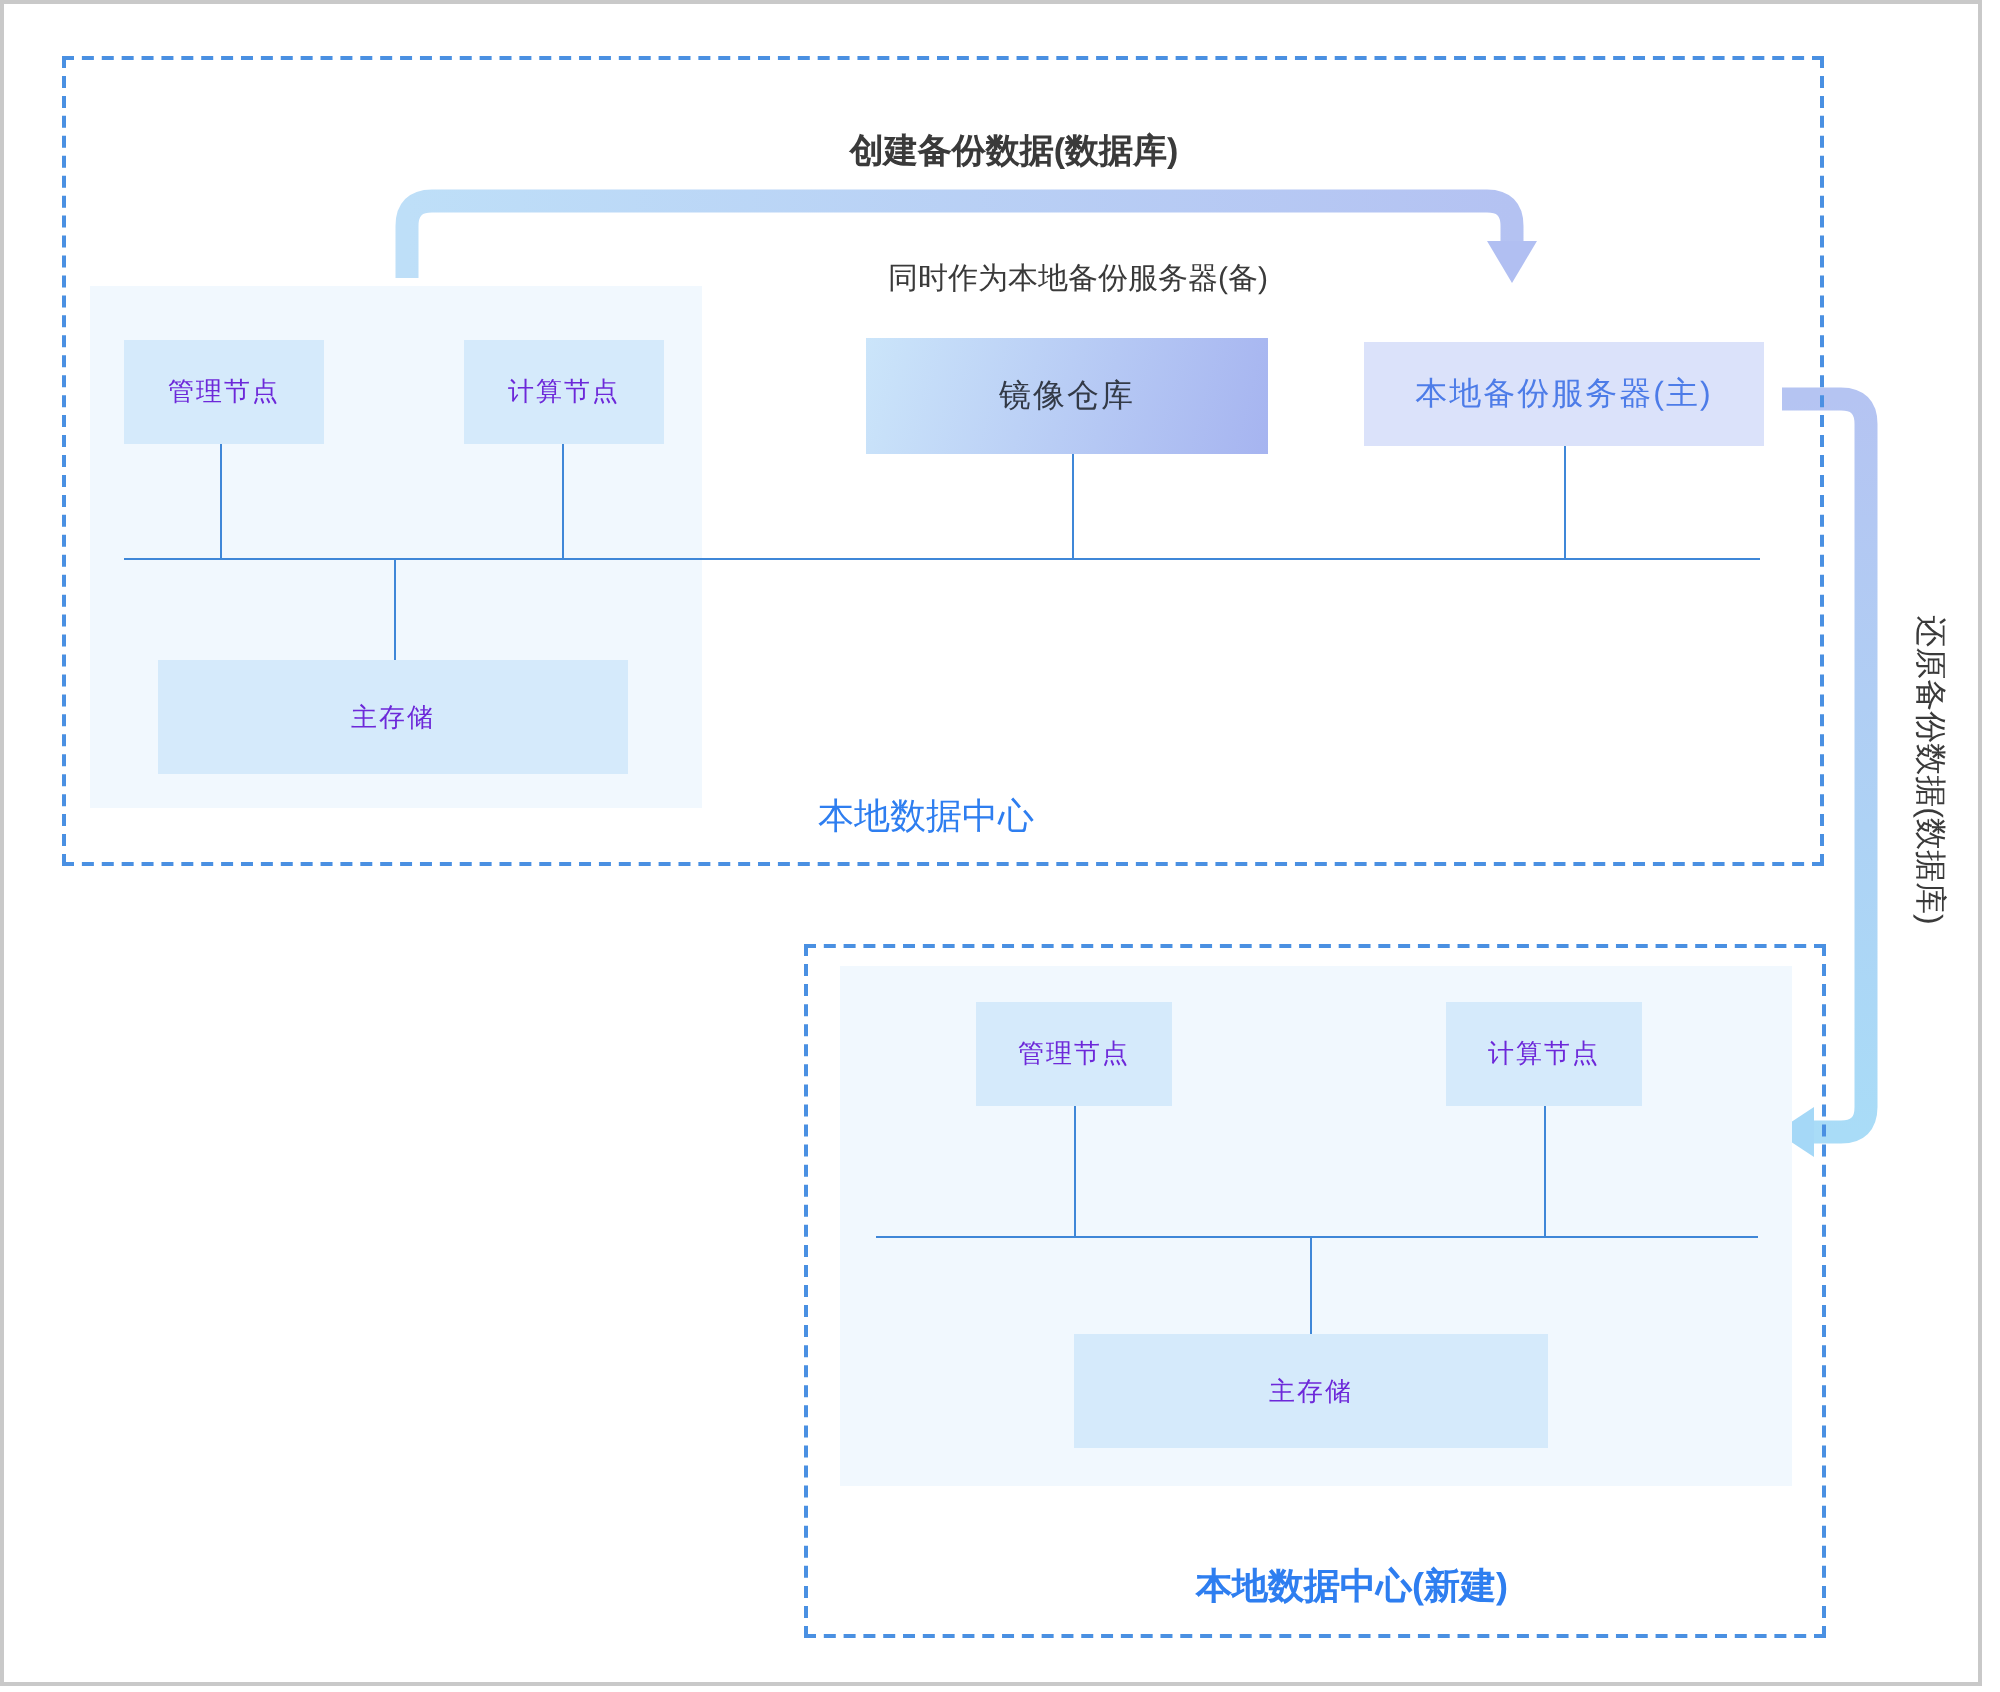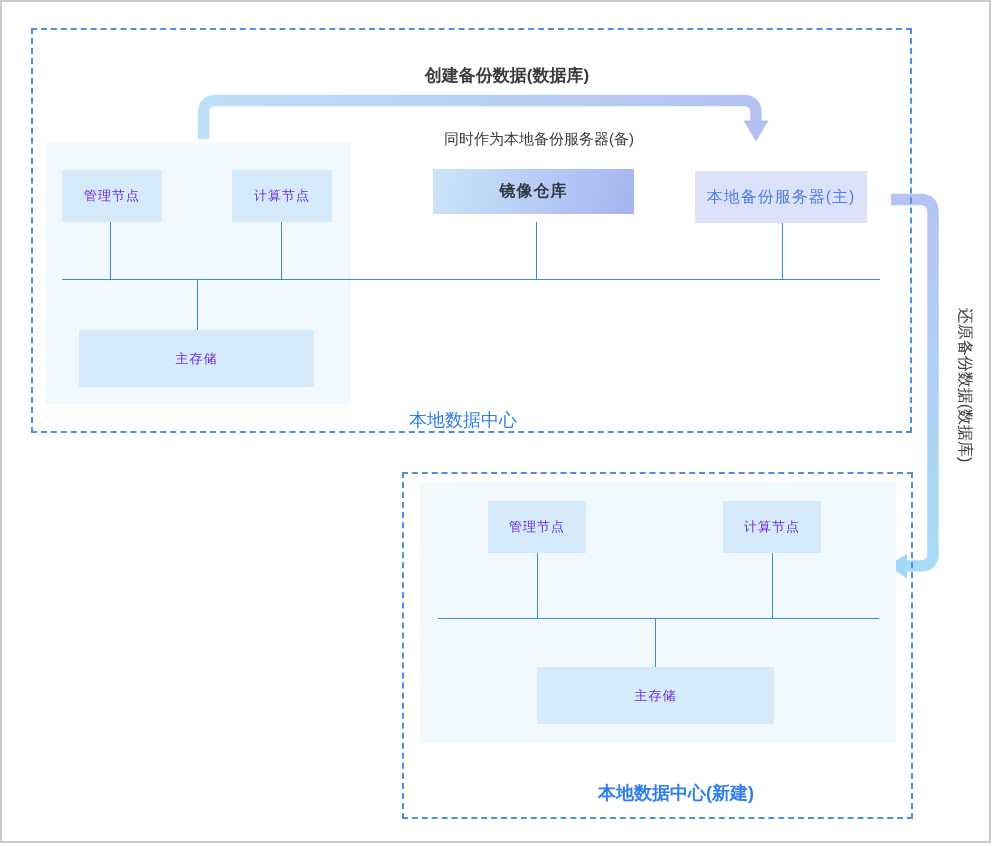--- a/index.html
+++ b/index.html
@@ -8,43 +8,43 @@
   .outer-frame{position:absolute;left:0;top:0;width:991px;height:843px;border:2px solid #c9c9c9;box-sizing:border-box;background:#ffffff;}
   .dc-box{position:absolute;border:2px dashed #4a90e2;box-sizing:border-box;}
   .dc-box.top{left:31px;top:28px;width:881px;height:405px;}
   .dc-box.bottom{left:402px;top:472px;width:511px;height:347px;}
   .panel{position:absolute;background:#f1f8fe;}
   .panel.top{left:45px;top:143px;width:306px;height:261px;}
   .panel.bottom{left:420px;top:483px;width:476px;height:260px;}
   .node{position:absolute;background:#d5eafb;color:#6d28d9;font-size:13px;display:flex;align-items:center;justify-content:center;letter-spacing:1px;}
   .node.mgmt1{left:62px;top:170px;width:100px;height:52px;}
   .node.comp1{left:232px;top:170px;width:100px;height:52px;}
-  .node.mirror{left:433px;top:169px;width:201px;height:45px;background:linear-gradient(105deg,#cbe5fa 0%,#a6b4f0 100%);color:#333a47;font-weight:700;font-size:16px;}
-  .node.backup{left:682px;top:171px;width:172px;height:52px;background:#dbe2fa;color:#4d7ce8;font-size:16px;margin-left:13px;}
+  .node.mirror{left:433px;top:169px;width:201px;height:58px;background:linear-gradient(105deg,#cbe5fa 0%,#a6b4f0 100%);color:#333a47;font-weight:400;font-size:16px;}
+  .node.backup{left:682px;top:171px;width:200px;height:52px;background:#dbe2fa;color:#4d7ce8;font-size:16px;}
   .node.storage1{left:79px;top:330px;width:235px;height:57px;}
   .node.mgmt2{left:488px;top:501px;width:98px;height:52px;}
   .node.comp2{left:723px;top:501px;width:98px;height:52px;}
   .node.storage2{left:537px;top:667px;width:237px;height:57px;}
   .line{position:absolute;background:#3f87d8;}
   .vline{width:1px;}
   .hline{height:1px;}
   .v1{left:110px;top:222px;height:57px;}
   .v2{left:281px;top:222px;height:57px;}
   .v3{left:536px;top:222px;height:57px;}
   .v4{left:782px;top:223px;height:56px;}
   .bus1{left:62px;top:279px;width:818px;}
   .v5{left:197px;top:279px;height:51px;}
   .v6{left:537px;top:553px;height:65px;}
   .v7{left:772px;top:553px;height:65px;}
   .bus2{left:438px;top:618px;width:441px;}
   .v8{left:655px;top:618px;height:49px;}
   .lbl{position:absolute;text-align:center;white-space:nowrap;}
   .lbl.create{left:357px;top:64px;width:300px;font-size:17px;color:#3a3a3a;font-weight:700;}
   .lbl.standby{left:389px;top:130px;width:300px;font-size:15px;color:#3a3a3a;font-weight:500;}
-  .lbl.dc1{left:363px;top:408px;width:200px;font-size:18px;color:#2e7ef0;font-weight:500;}
+  .lbl.dc1{left:363px;top:396px;width:200px;font-size:18px;color:#2e7ef0;font-weight:500;}
   .lbl.dc2{left:526px;top:781px;width:300px;font-size:18px;color:#2e7ef0;font-weight:700;}
   .lbl.restore{left:865px;top:375px;width:200px;height:20px;font-size:16px;color:#3a3a3a;font-weight:500;transform:rotate(90deg);transform-origin:center center;}
   svg.arrows{position:absolute;left:0;top:0;pointer-events:none;}
 </style>
 </head>
 <body>
 
 <div class="canvas">
   <div class="outer-frame"></div>
 

